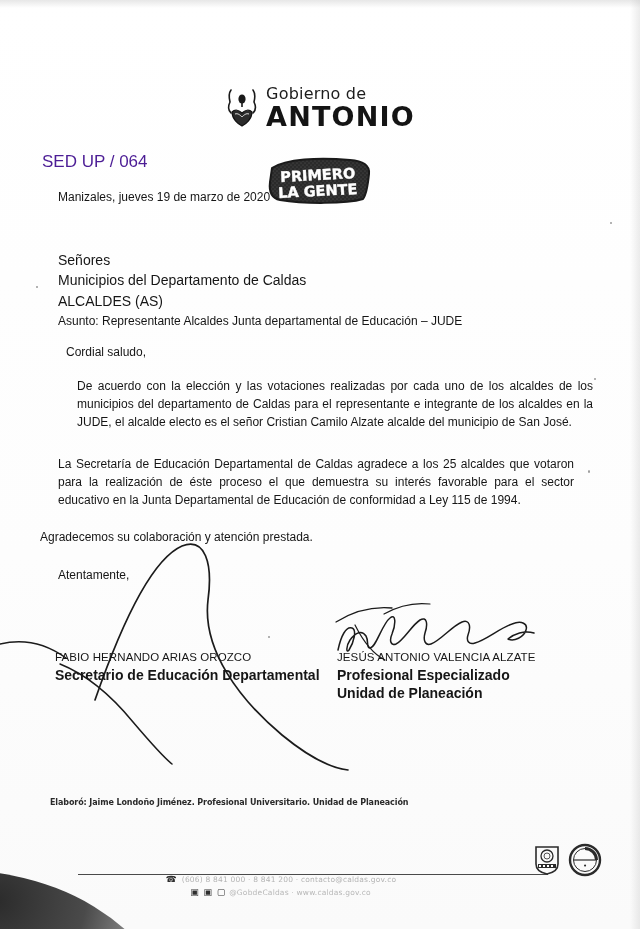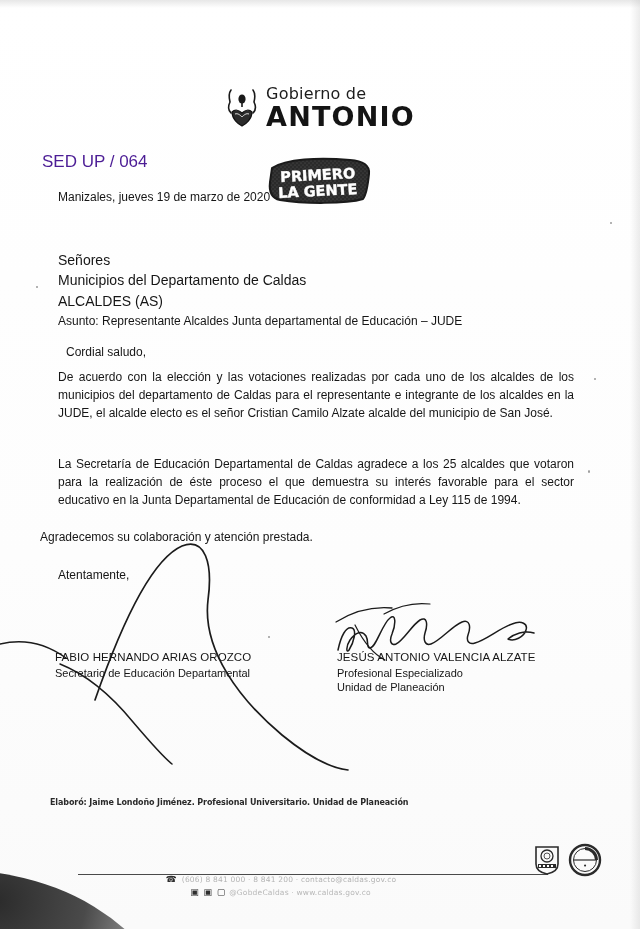--- a/index.html
+++ b/index.html
@@ -128,21 +128,21 @@
   }
   .para {
     position: absolute;
     left: 58px;
     width: 516px;
     font-size: 12px;
     line-height: 1.5;
     color: #161616;
     text-align: justify;
   }
-  .para-1 { top: 368px; }
+  .para-1 { top: 377px; margin-left: 19px; }
   .para-2 { top: 455px; }
   .closing  { position: absolute; top: 530px; left: 40px; font-size: 12px; color:#161616; }
   .sign-off { position: absolute; top: 568px; left: 58px; font-size: 12px; color:#161616; }
 
   
   .sig-svg {
     position: absolute;
     left: 0;
     top: 0;
     width: 640px;
@@ -155,21 +155,21 @@
     color: #161616;
     line-height: 1.35;
   }
   .sig-left  { top: 650px; left: 55px; }
   .sig-right { top: 650px; left: 337px; }
   .sig-name {
     font-size: 11.5px;
     letter-spacing: .1px;
     white-space: nowrap;
   }
-  .sig-role { font-size: 11px; }
+  .sig-role { font-size: 14px; font-weight: bold; }
 
   
   .elaborado {
     position: absolute;
     top: 798px;
     left: 50px;
     font-size: 8px;
     font-weight: bold;
     color: #2a2a2a;
     font-family: "DejaVu Sans", sans-serif;

